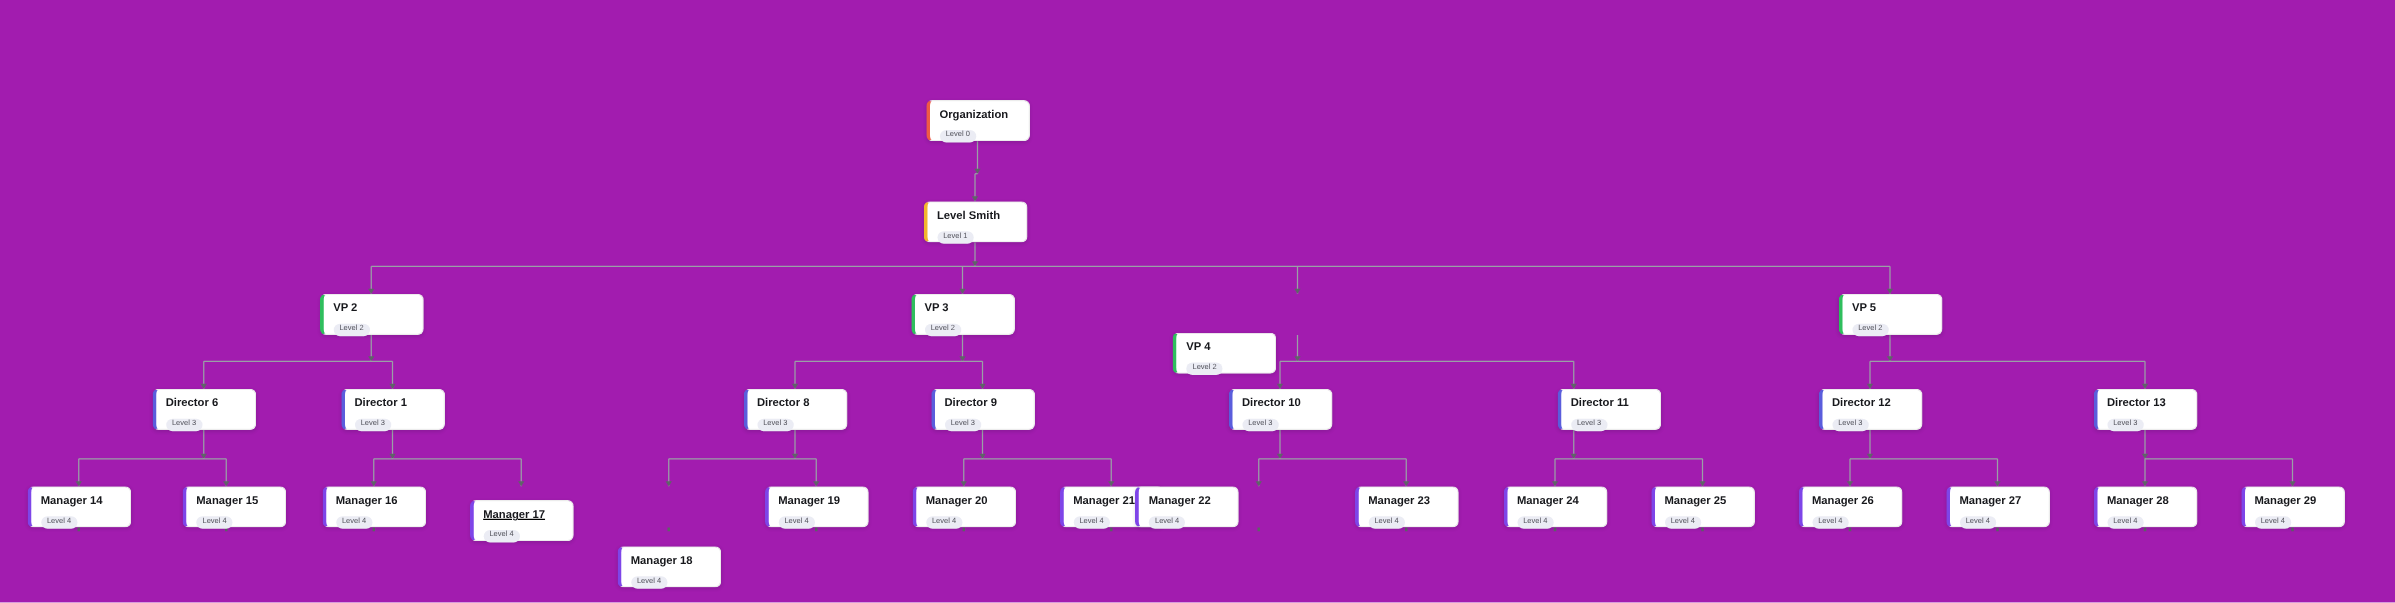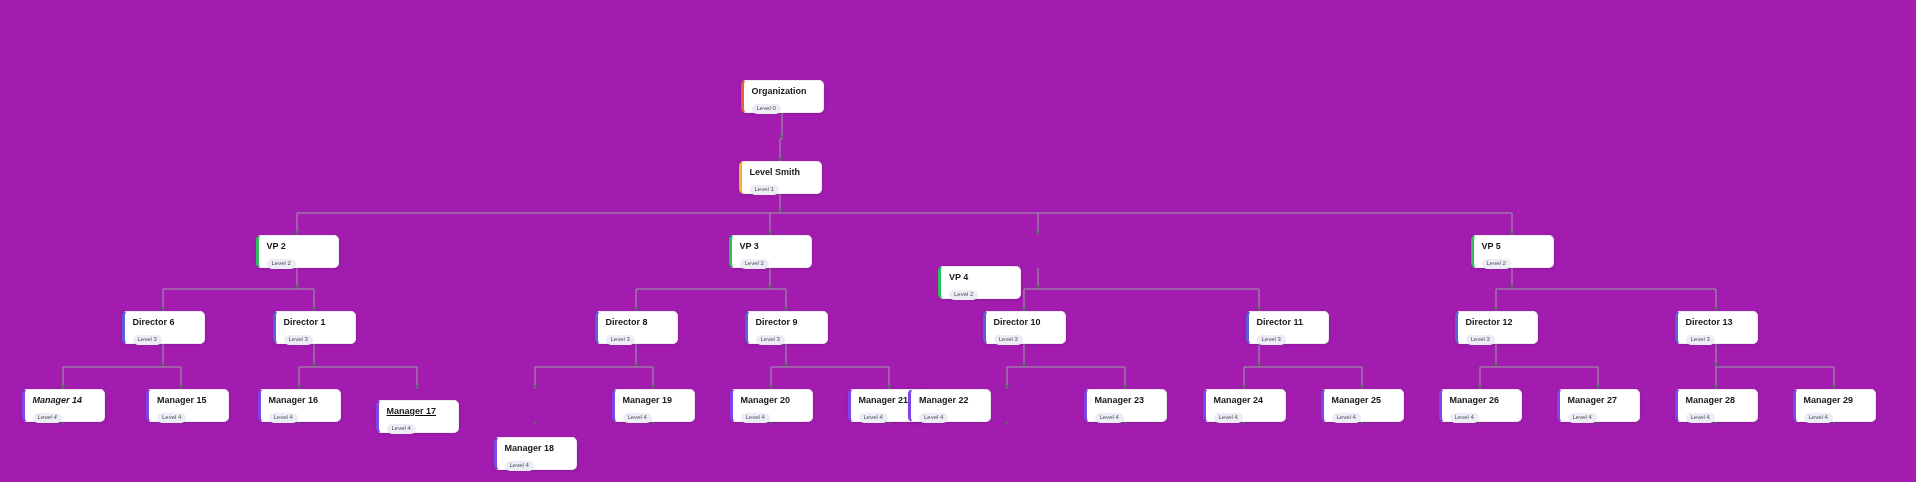--- a/index.html
+++ b/index.html
@@ -180,21 +180,21 @@
     <div class="card" style="left: 938px; top: 235px; border-left-color: rgb(47, 190, 93); margin-top: 31px;"><div class="title">VP 4</div><span class="badge">Level 2</span></div>
     <div class="card" style="left: 1470.5px; top: 235px; border-left-color: rgb(47, 190, 93);"><div class="title">VP 5</div><span class="badge">Level 2</span></div>
     <div class="card" style="left: 121.5px; top: 311px; border-left-color: rgb(90, 93, 220);"><div class="title">Director 6</div><span class="badge">Level 3</span></div>
     <div class="card" style="left: 272.5px; top: 311px; border-left-color: rgb(90, 93, 220);"><div class="title">Director 1</div><span class="badge">Level 3</span></div>
     <div class="card" style="left: 594.5px; top: 311px; border-left-color: rgb(90, 93, 220);"><div class="title">Director 8</div><span class="badge">Level 3</span></div>
     <div class="card" style="left: 744.5px; top: 311px; border-left-color: rgb(90, 93, 220);"><div class="title">Director 9</div><span class="badge">Level 3</span></div>
     <div class="card" style="left: 982.5px; top: 311px; border-left-color: rgb(90, 93, 220);"><div class="title">Director 10</div><span class="badge">Level 3</span></div>
     <div class="card" style="left: 1217.5px; top: 311px; border-left-color: rgb(90, 93, 220); margin-left: 28px;"><div class="title">Director 11</div><span class="badge">Level 3</span></div>
     <div class="card" style="left: 1454.5px; top: 311px; border-left-color: rgb(90, 93, 220);"><div class="title">Director 12</div><span class="badge">Level 3</span></div>
     <div class="card" style="left: 1674.5px; top: 311px; border-left-color: rgb(90, 93, 220);"><div class="title">Director 13</div><span class="badge">Level 3</span></div>
-    <div class="card" style="left: 21.5px; top: 389px; border-left-color: rgb(126, 69, 232); font-style: italic;"><div class="title">Manager 14</div><span class="badge">Level 4</span></div>
+    <div class="card" style="left: 21.5px; top: 389px; border-left-color: rgb(126, 69, 232);"><div class="title">Manager 14</div><span class="badge">Level 4</span></div>
     <div class="card" style="left: 146px; top: 389px; border-left-color: rgb(126, 69, 232);"><div class="title">Manager 15</div><span class="badge">Level 4</span></div>
     <div class="card" style="left: 257.5px; top: 389px; border-left-color: rgb(126, 69, 232);"><div class="title">Manager 16</div><span class="badge">Level 4</span></div>
     <div class="card" style="left: 375.5px; top: 400px; border-left-color: rgb(126, 69, 232); text-decoration: underline;"><div class="title">Manager 17</div><span class="badge">Level 4</span></div>
     <div class="card" style="left: 493.5px; top: 389px; border-left-color: rgb(126, 69, 232); margin-top: 48px;"><div class="title">Manager 18</div><span class="badge">Level 4</span></div>
     <div class="card" style="left: 611.5px; top: 389px; border-left-color: rgb(126, 69, 232);"><div class="title">Manager 19</div><span class="badge">Level 4</span></div>
     <div class="card" style="left: 729.5px; top: 389px; border-left-color: rgb(126, 69, 232);"><div class="title">Manager 20</div><span class="badge">Level 4</span></div>
     <div class="card" style="left: 847.5px; top: 389px; border-left-color: rgb(126, 69, 232);"><div class="title">Manager 21</div><span class="badge">Level 4</span></div>
     <div class="card" style="left: 908px; top: 389px; border-left-color: rgb(126, 69, 232);"><div class="title">Manager 22</div><span class="badge">Level 4</span></div>
     <div class="card" style="left: 1083.5px; top: 389px; border-left-color: rgb(126, 69, 232);"><div class="title">Manager 23</div><span class="badge">Level 4</span></div>
     <div class="card" style="left: 1202.5px; top: 389px; border-left-color: rgb(126, 69, 232);"><div class="title">Manager 24</div><span class="badge">Level 4</span></div>

